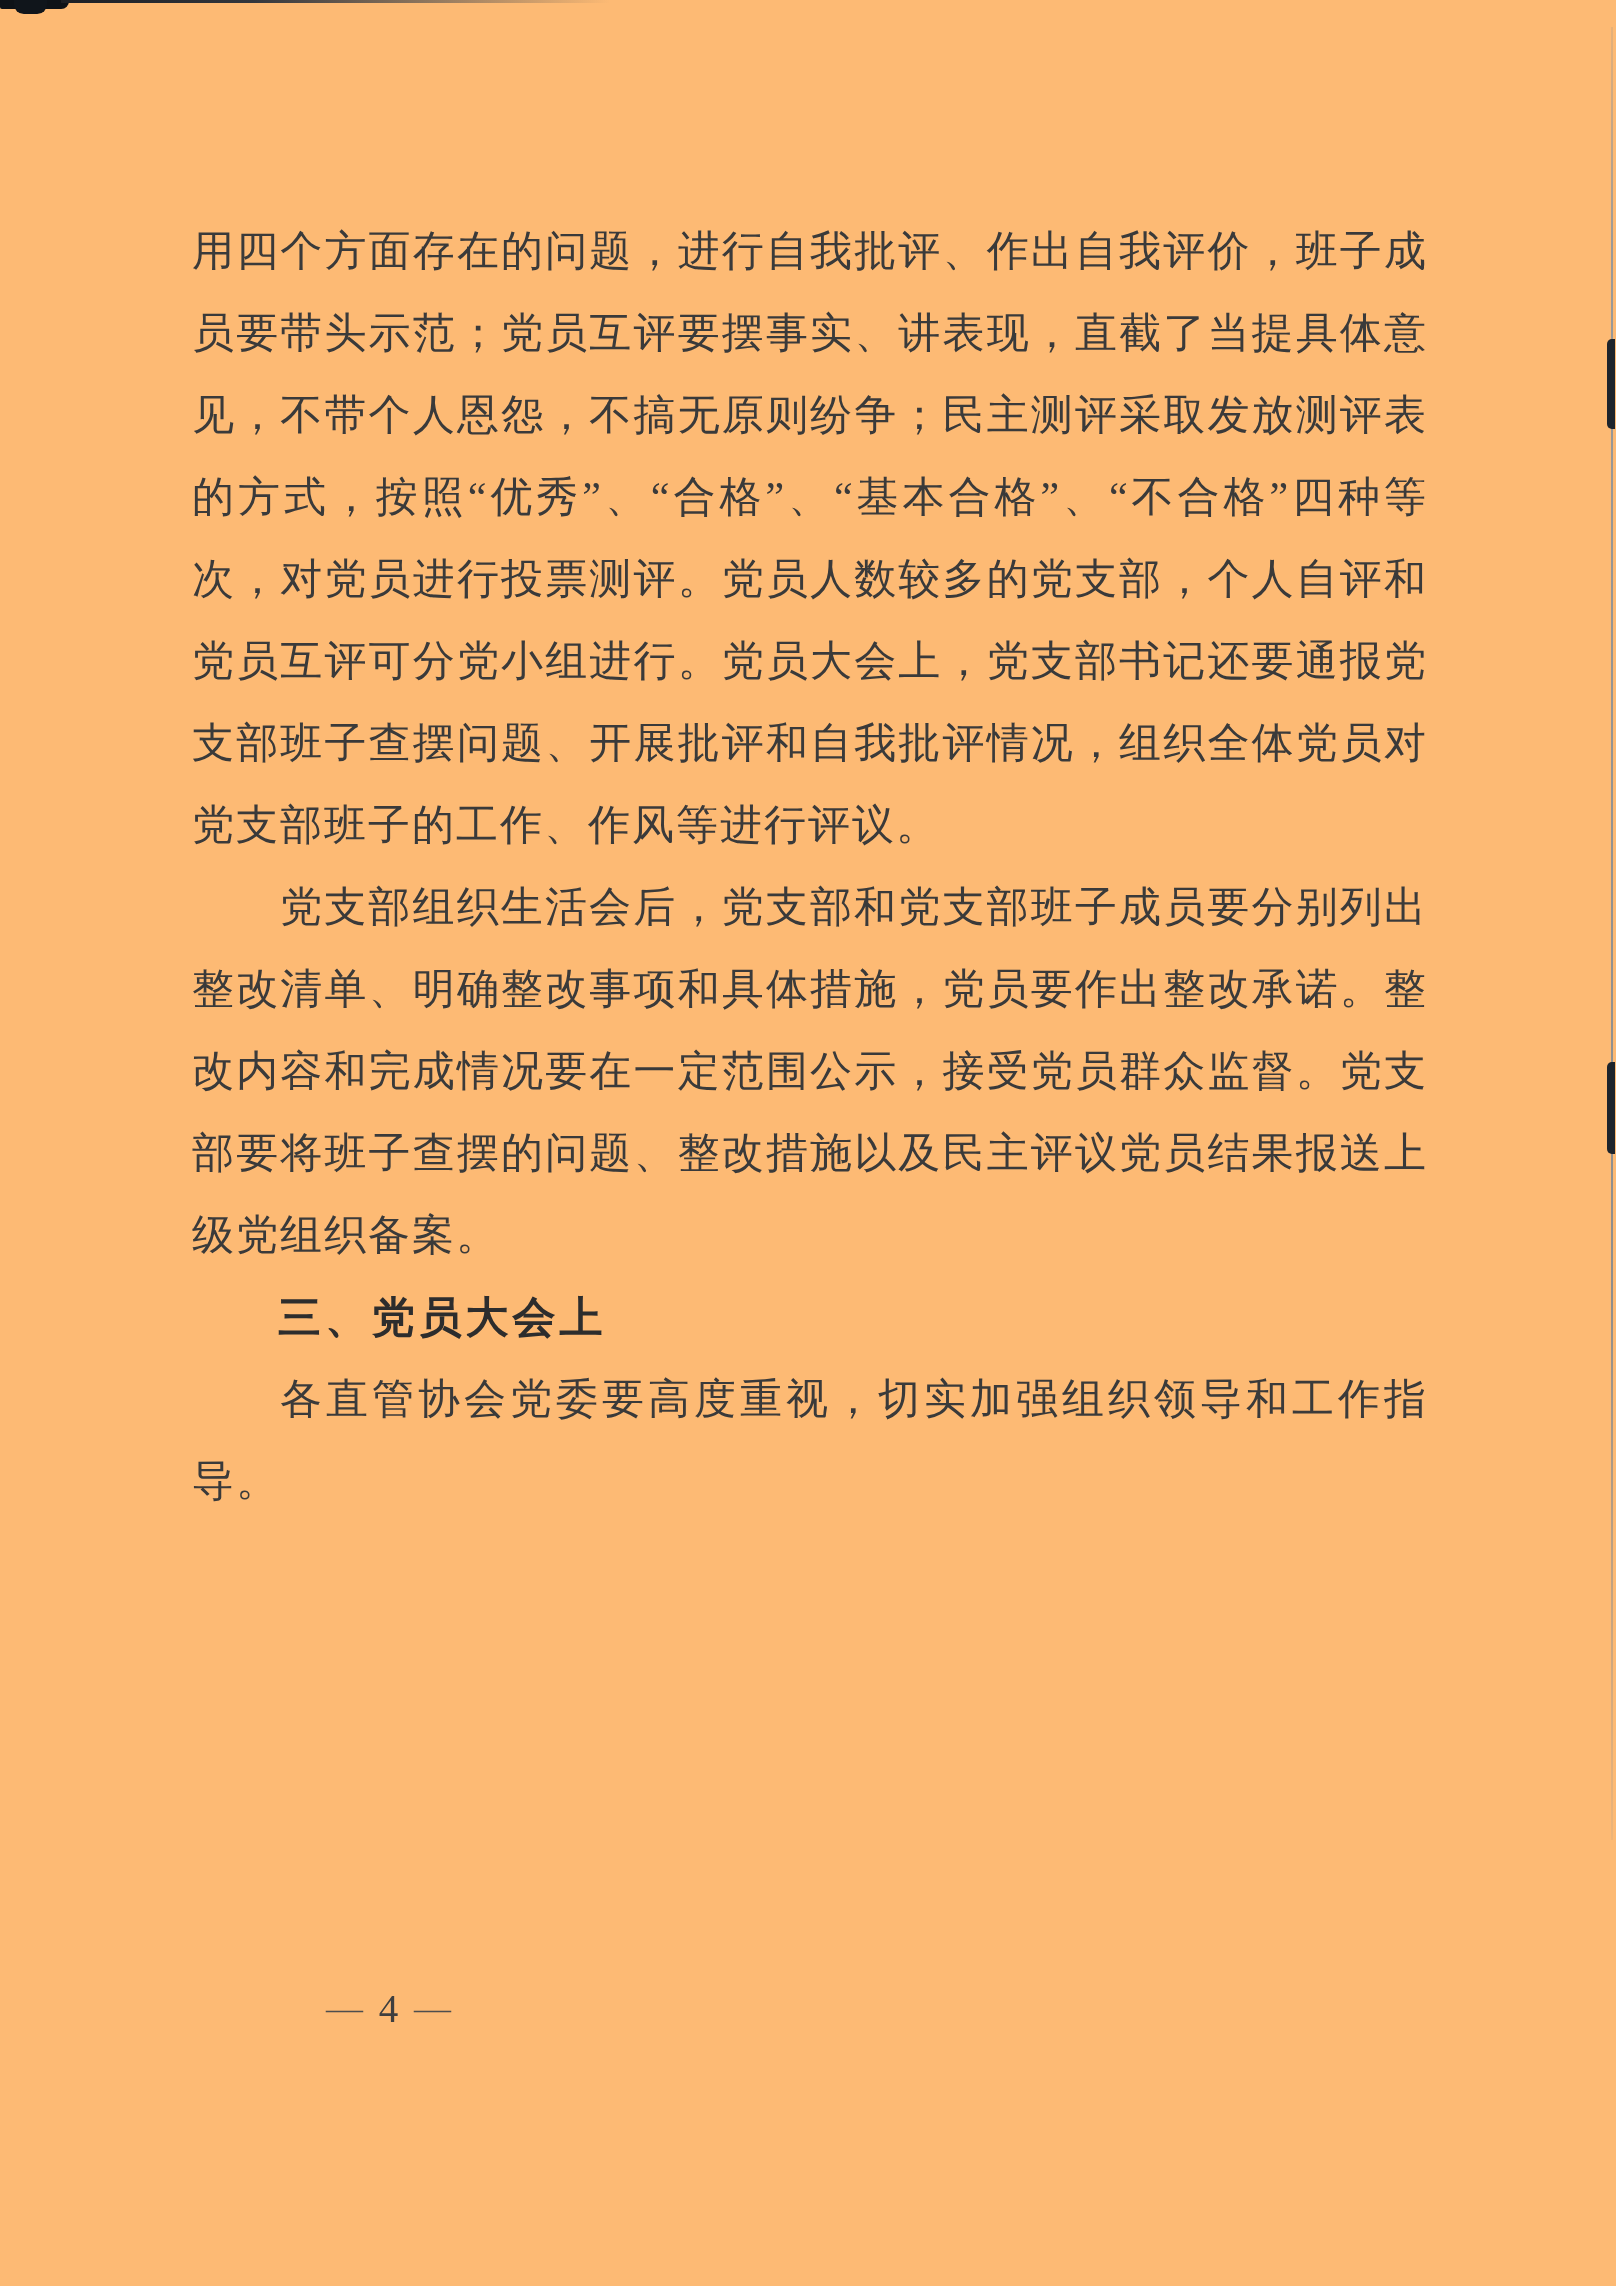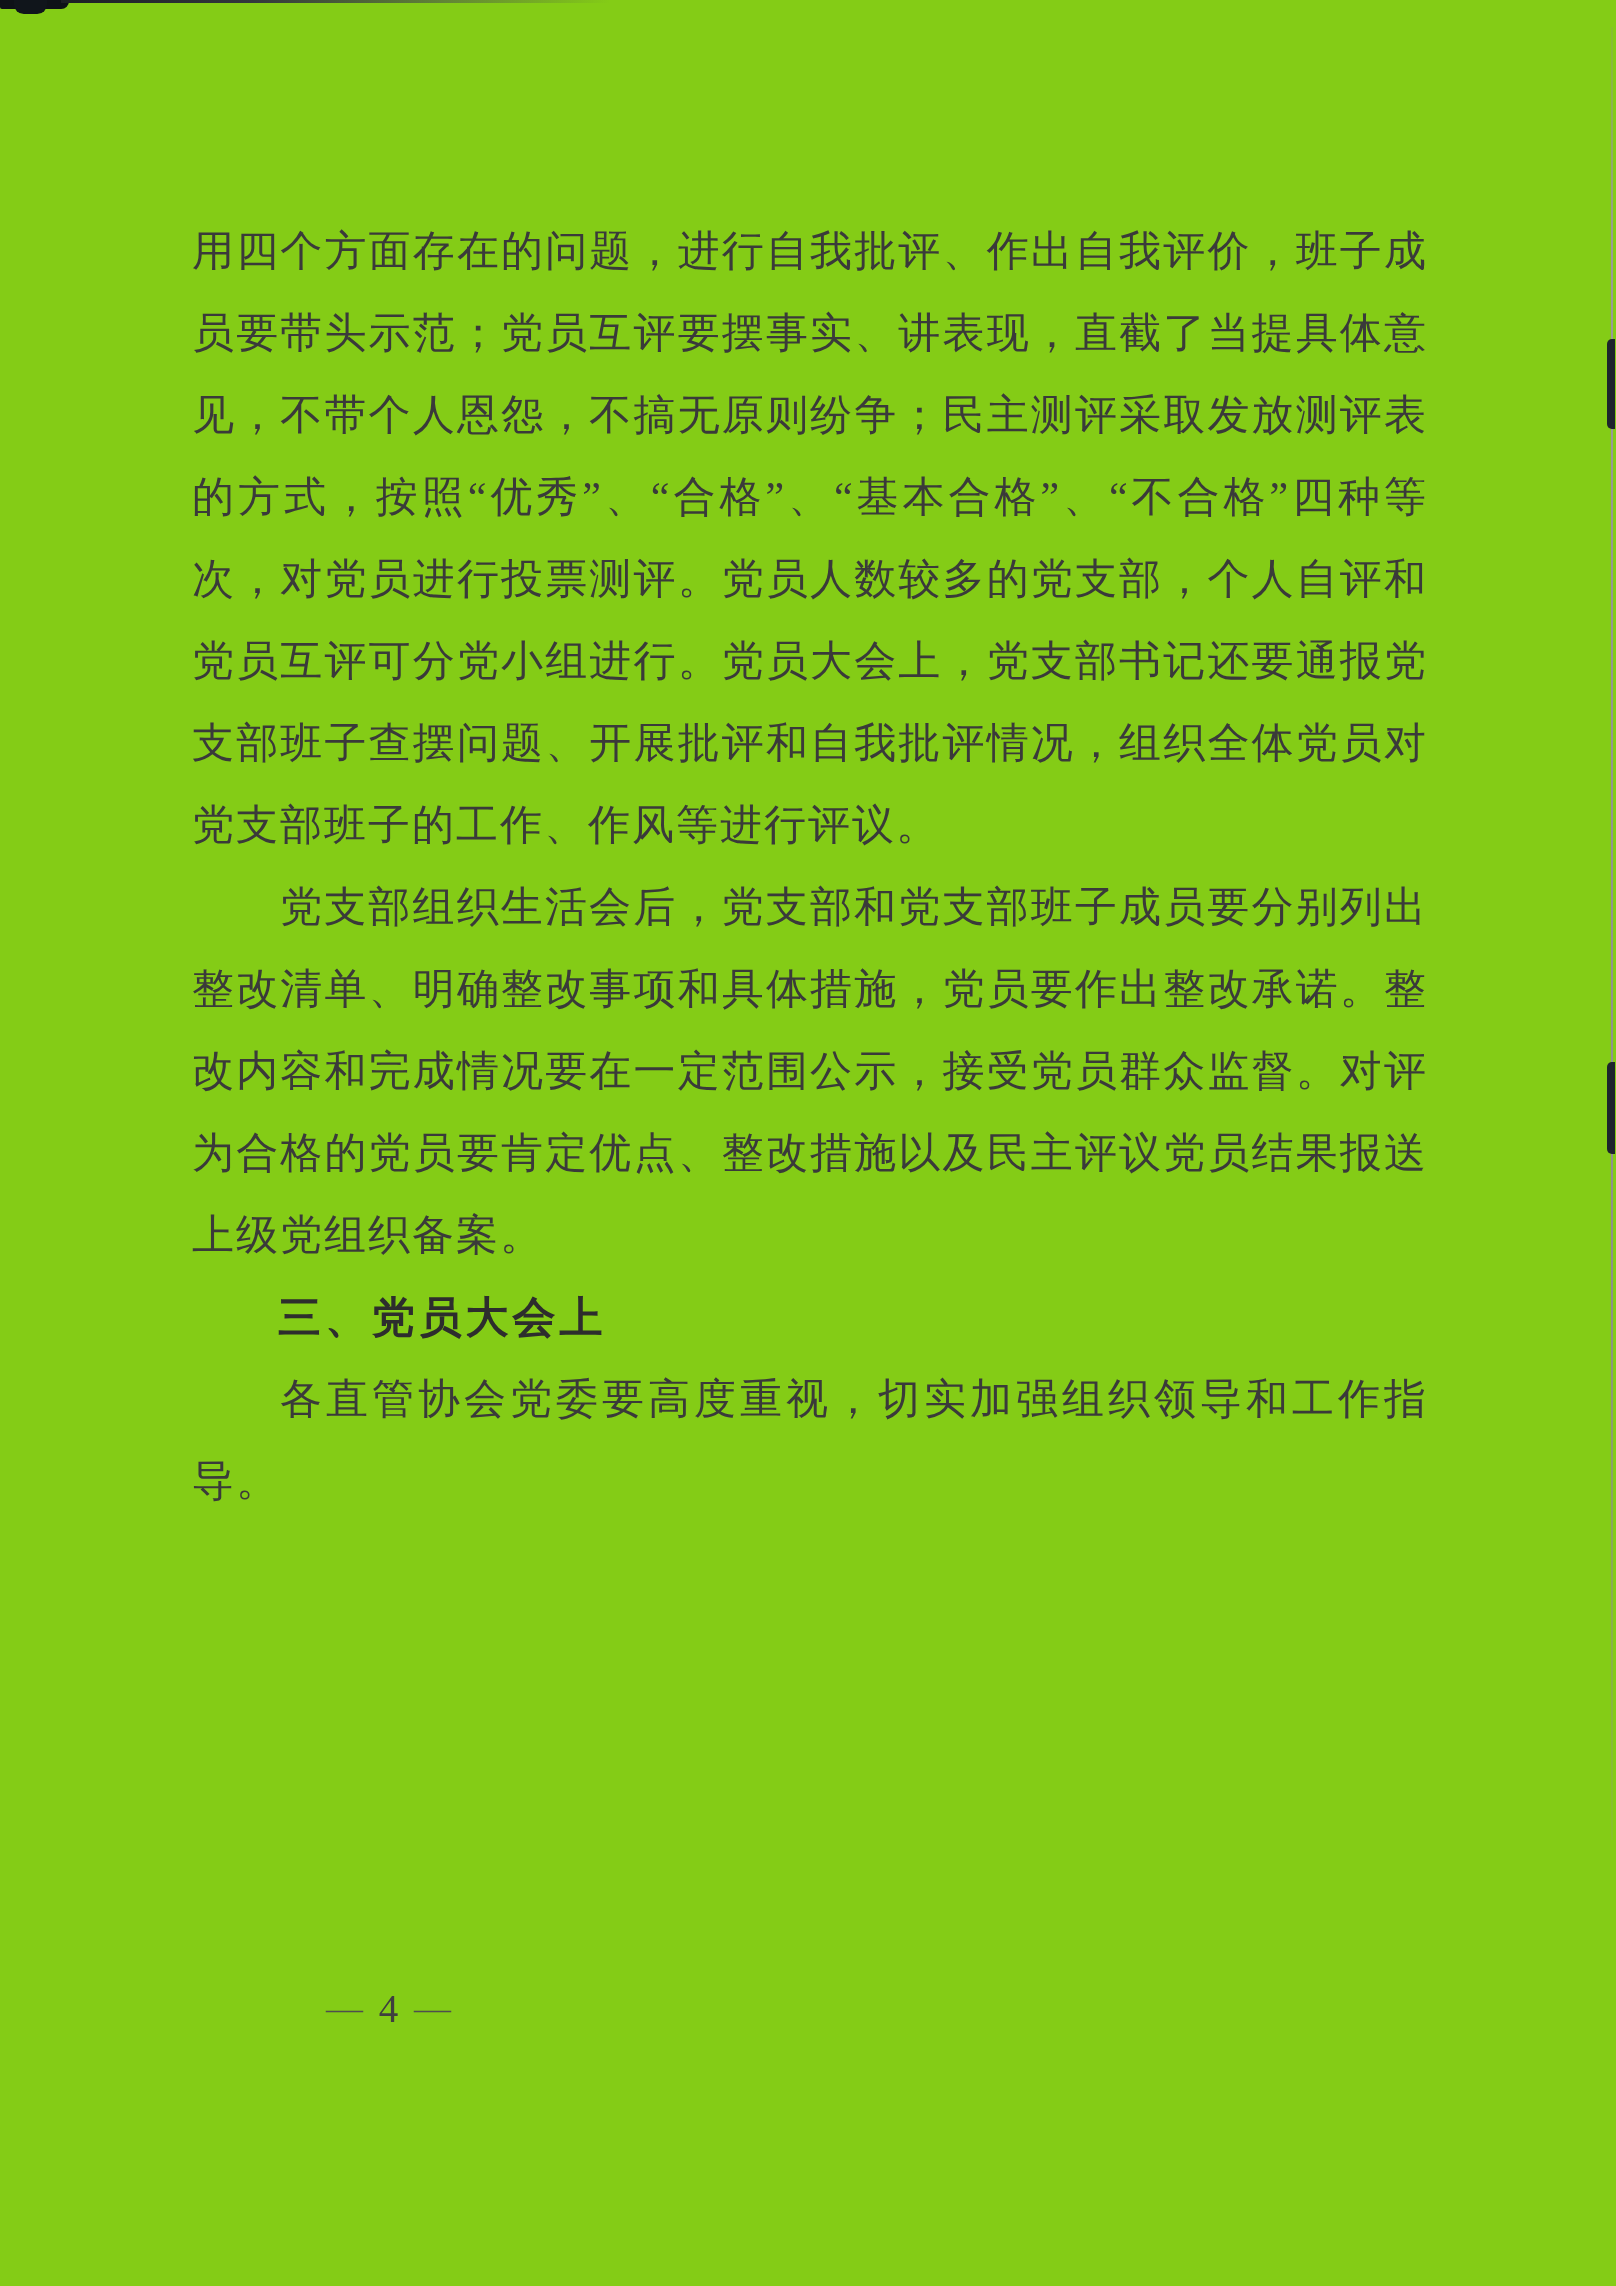--- a/index.html
+++ b/index.html
@@ -4,21 +4,21 @@
 <style>
   html, body { margin: 0; padding: 0; }
   body {
     width: 1616px; height: 2287px;
     background: #f4f4f4;
     font-family: "Liberation Serif", serif;
   }
   .page {
     position: relative;
     width: 1616px; height: 2287px;
-    background: #84cc16;
+    background: #fdba74;
     overflow: hidden;
   }
   
   .artifact-top-left {
     position: absolute; left: 0; top: 0;
     width: 69px; height: 8.8px;
     background: #0e1217;
     border-radius: 0 0 7.8px 2px;
   }
   .artifact-top-left-bump {
@@ -99,21 +99,21 @@
   <div class="artifact-top-edge"></div>
   <div class="artifact-right-edge"></div>
   <div class="artifact-right-blob-1"></div>
   <div class="artifact-right-blob-2"></div>
 
   <div class="content">
 
     <p>用四个方面存在的问题，进行自我批评、作出自我评价，班子成员要带头示范；党员互评要摆事实、讲表现，直截了当提具体意见，不带个人恩怨，不搞无原则纷争；民主测评采取发放测评表的方式，按照“优秀”、“合格”、“基本合格”、“不合格”四种等次，对党员进行投票测评。党员人数较多的党支部，个人自评和党员互评可分党小组进行。党员大会上，党支部书记还要通报党支部班子查摆问题、开展批评和自我批评情况，组织全体党员对党支部班子的工作、作风等进行评议。</p>
 
 
-    <p class="para-indent">党支部组织生活会后，党支部和党支部班子成员要分别列出整改清单、明确整改事项和具体措施，党员要作出整改承诺。整改内容和完成情况要在一定范围公示，接受党员群众监督。对评为合格的党员要肯定优点、整改措施以及民主评议党员结果报送上级党组织备案。</p>
+    <p class="para-indent">党支部组织生活会后，党支部和党支部班子成员要分别列出整改清单、明确整改事项和具体措施，党员要作出整改承诺。整改内容和完成情况要在一定范围公示，接受党员群众监督。党支部要将班子查摆的问题、整改措施以及民主评议党员结果报送上级党组织备案。</p>
 
     <p class="section-heading">三、党员大会上</p>
 
     <p class="para-indent">各直管协会党委要高度重视，切实加强组织领导和工作指导。</p>
 
   </div>
 
   <div class="page-footer">
     <span class="footer-dash">—</span>
     <span class="footer-num">4</span>

